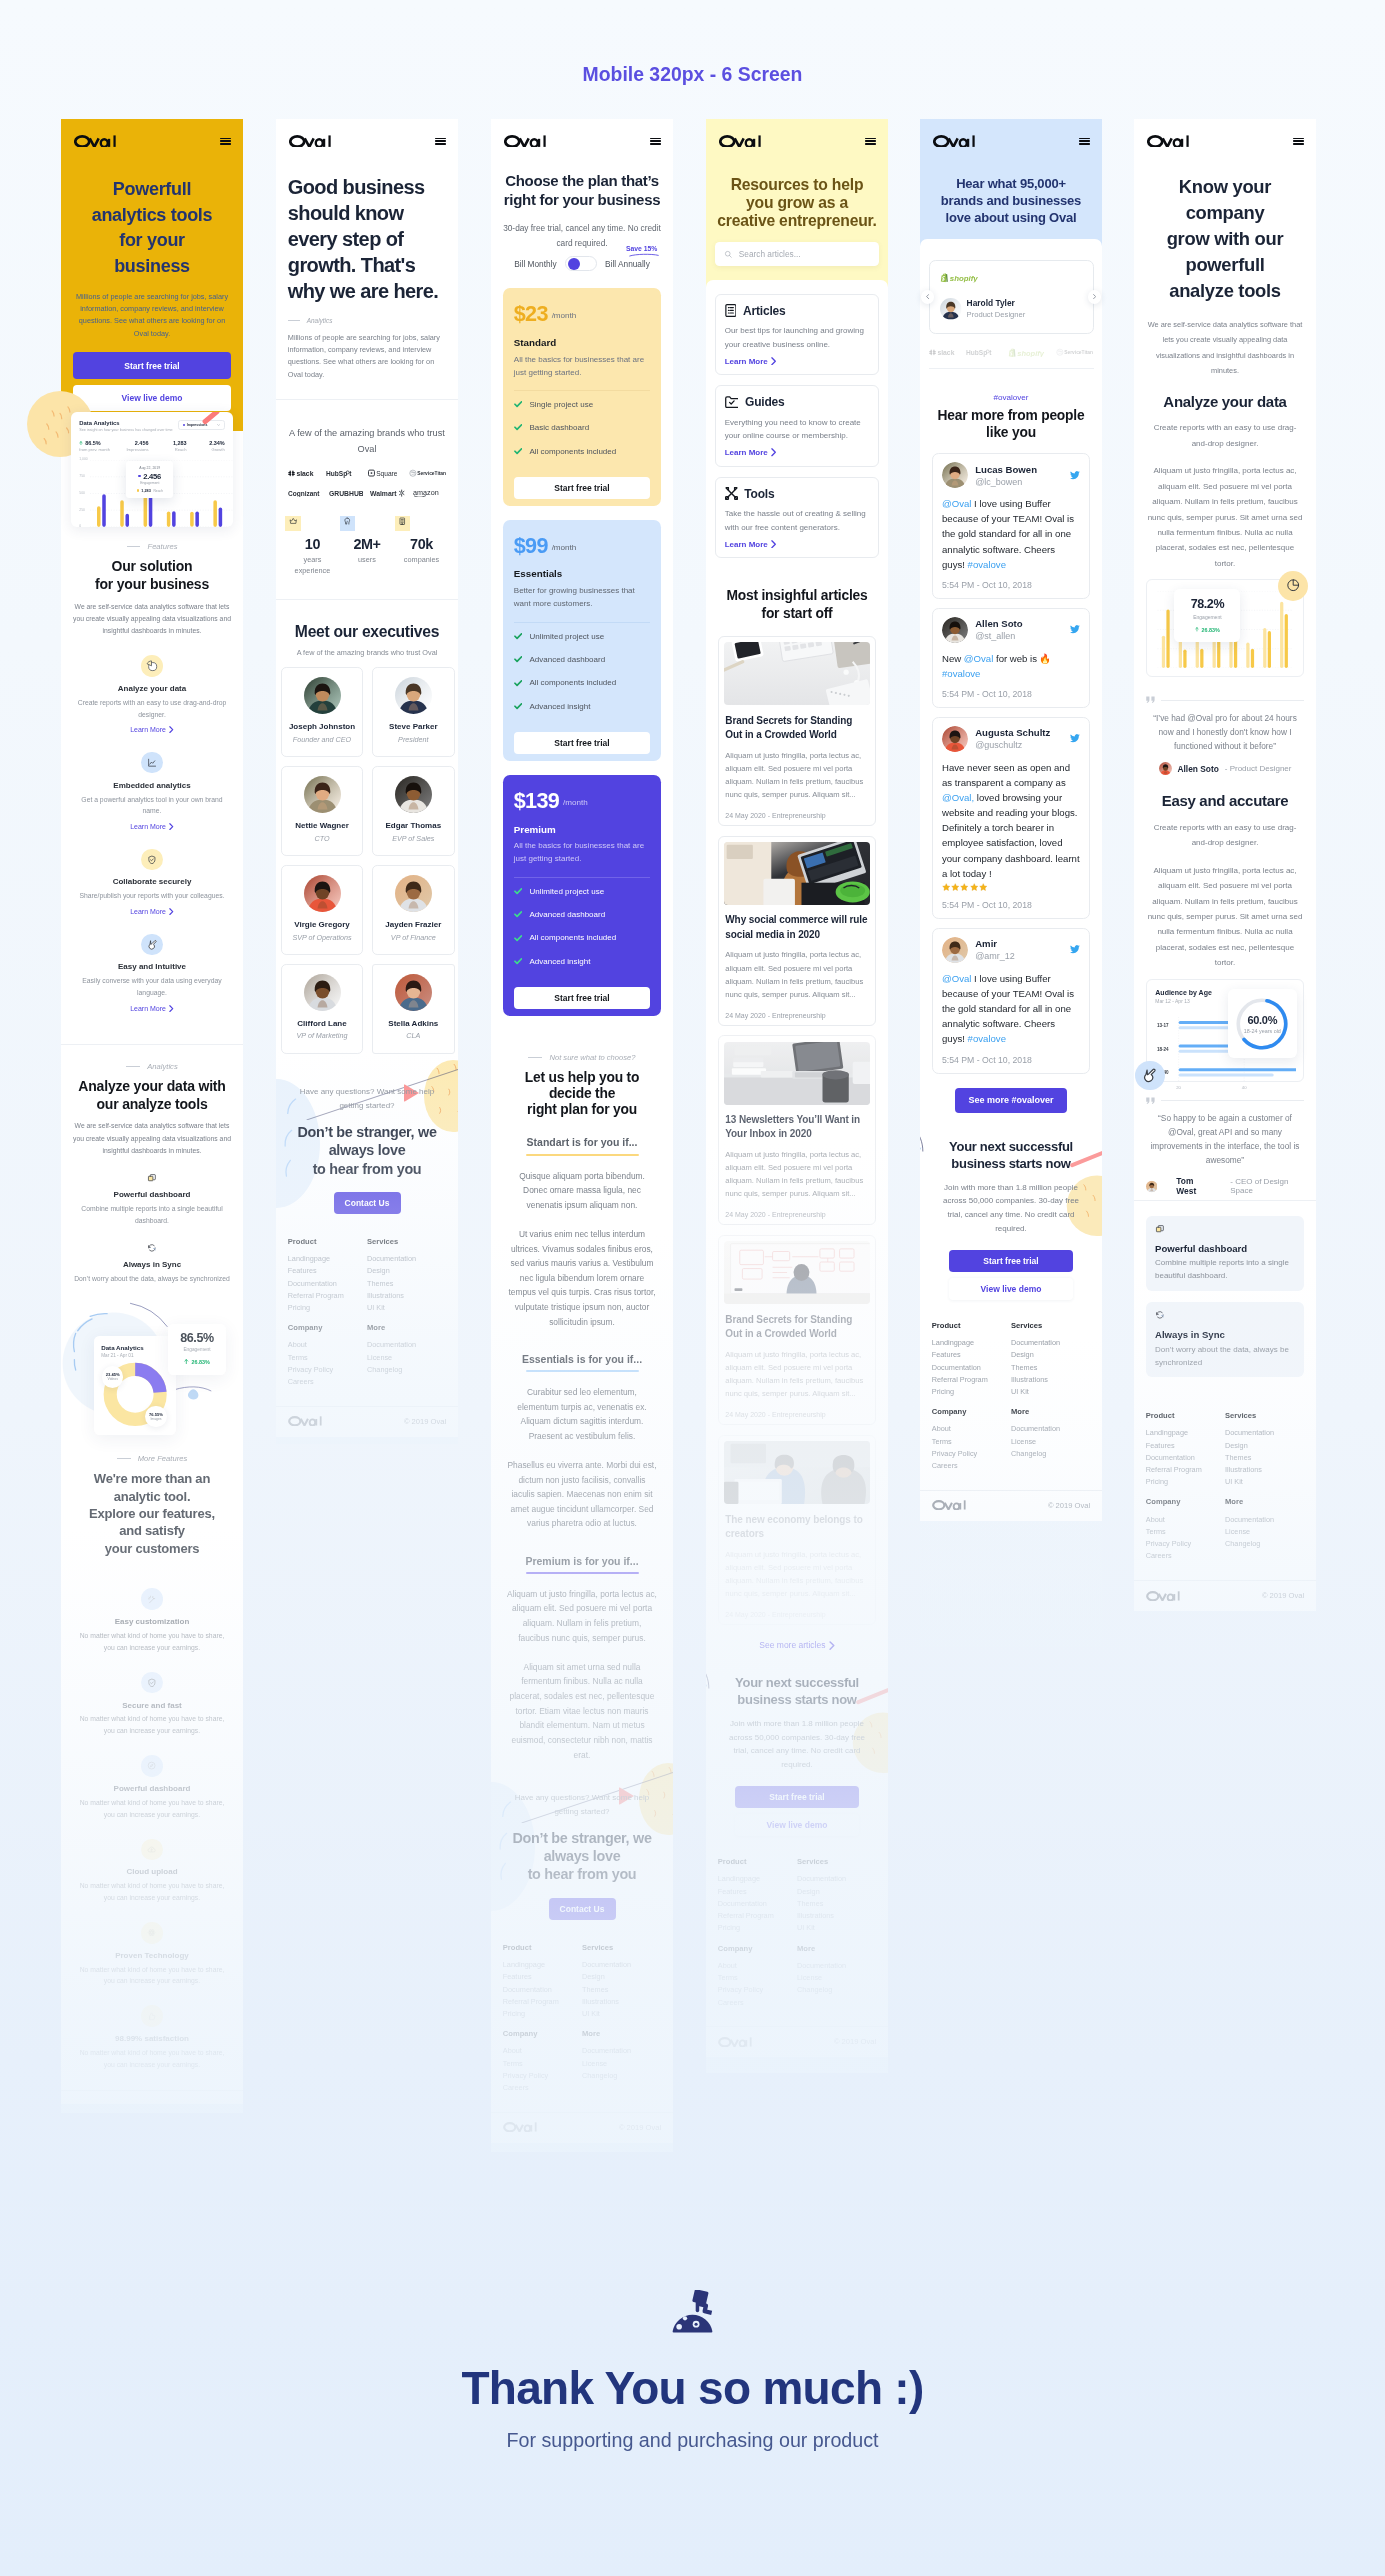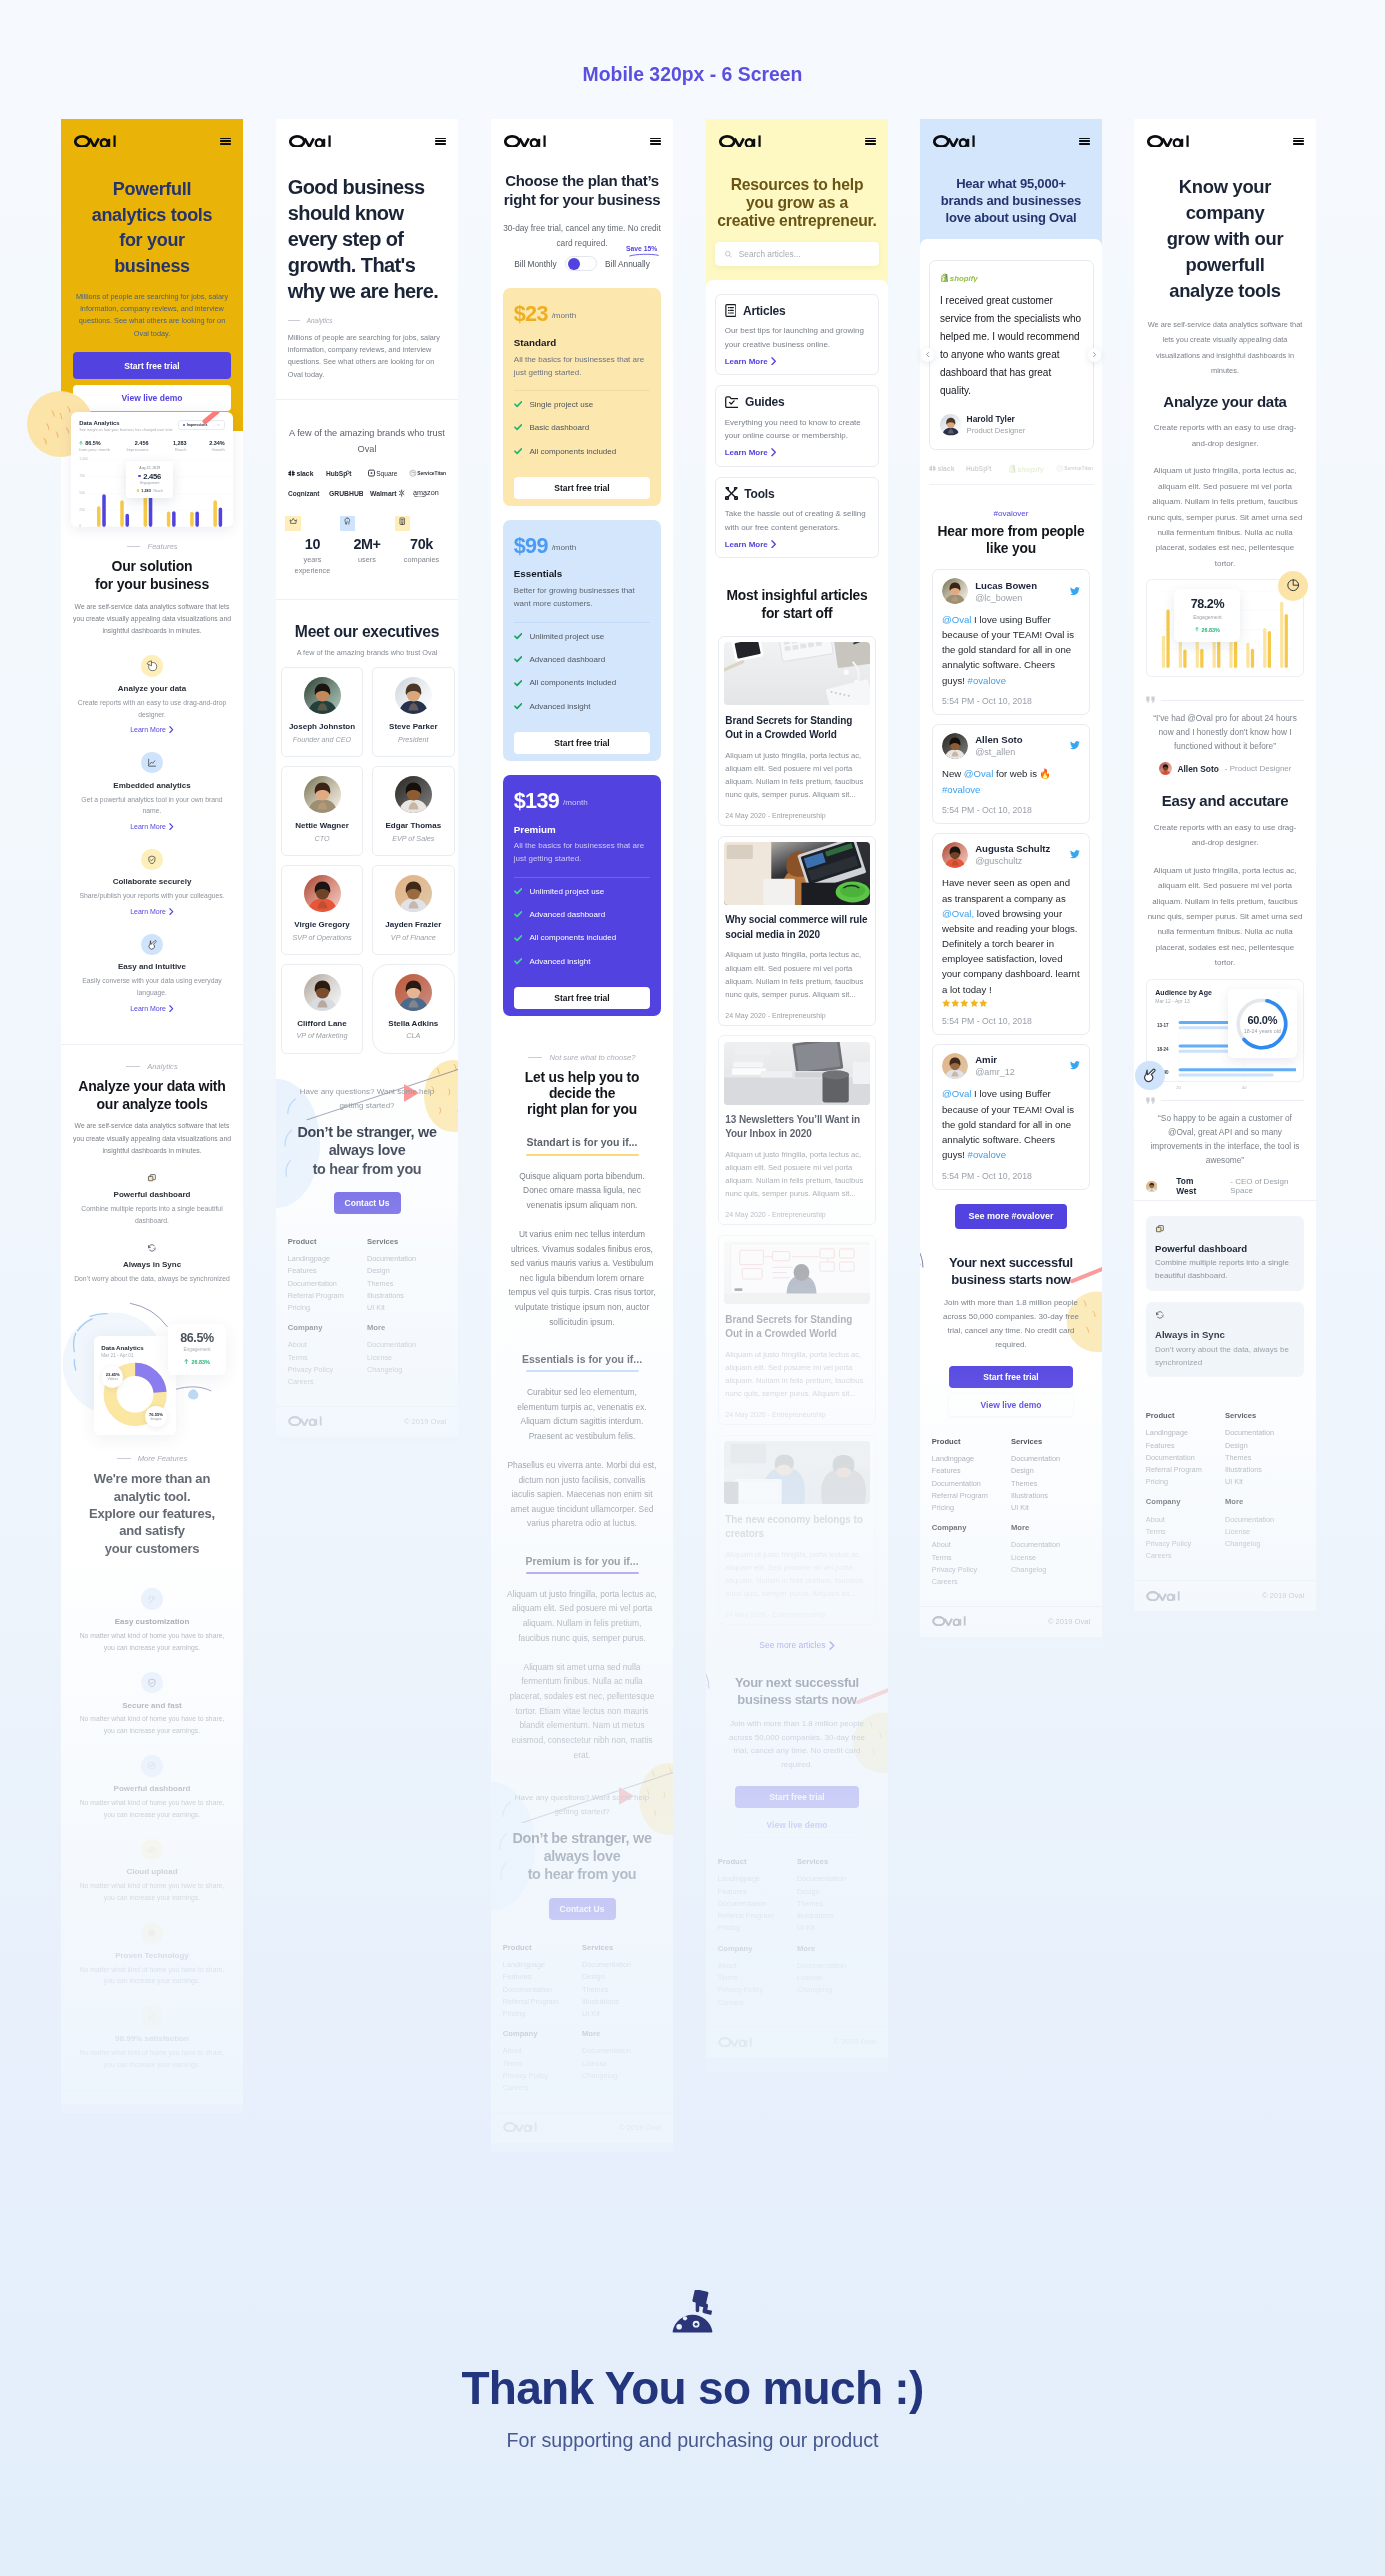--- a/index.html
+++ b/index.html
@@ -709,21 +709,21 @@
                 <path d="M6 52c0-13 9-19 20-19s20 6 20 19z" fill="#d8dbdf"></path>
                 <ellipse cx="26" cy="23" rx="10" ry="11.5" fill="#7a4e2c"></ellipse>
                 <path d="M15 22c0-9 5-13 11-13s11 4 11 13c0 2-1 3-1.6 3-1-7-17.8-7-18.8 0C15.8 25 15 24 15 22z" fill="#2b1c12"></path>
                 <path d="M19 47c1-7 4-10 7-10s6 3 7 10z" fill="#7a4e2c" opacity=".35"></path>
               </g>
             </svg>
           </div>
           <div style="font-size:8px;font-weight:800;margin-top:7.9px">Clifford Lane</div>
           <div style="font-size:7.2px;color:#9aa0a9;font-style:italic;margin-top:3.3px">VP of Marketing</div>
         </div>
-        <div style="border:0.7px solid #e9ecf0;border-radius:16px;padding:9.8px 3.9px 12.5px;text-align:center">
+        <div style="border:0.7px solid #e9ecf0;border-radius:3px;padding:9.8px 3.9px 12.5px;text-align:center">
           <div style="display:flex;justify-content:center">
             <svg width="37" height="37" viewBox="0 0 52 52" style="display:block">
               <defs>
                 <clipPath id="av7_57">
                   <circle cx="26" cy="26" r="26"></circle>
                 </clipPath>
                 <linearGradient id="av7_57g" x1="0" y1="0" x2="1" y2="1">
                   <stop offset="0" stop-color="#c05a3a"></stop>
                   <stop offset="1" stop-color="#a33a23" stop-opacity=".55"></stop>
                 </linearGradient>
@@ -1372,21 +1372,20 @@
     </div>
     <div style="background:#fff;border-radius:7.2px 7.2px 0 0;margin-top:-7.2px;position:relative;z-index:2;padding:21px 8.5px 0">
       <div style="position:relative">
         <div class="tcard">
           <div style="transform:scale(1.05);transform-origin:left center;margin-bottom:2px"><svg width="37" height="9.2" viewBox="0 0 56 14">
               <path d="M6.0 1.0c-.3 0-.6.1-.9.3-.6.4-1.1 1.2-1.4 2.2l-1.2.4c-.4.1-.4.1-.45.5L1 12.6l7.3 1.3.9-11.6s-.5-.5-.9-.6L8.3 1a5 5 0 00-.5-.05C7.4.6 6.8 1 6.0 1zM6.9 2.3l-1.7.5c.2-.7.5-1.3.9-1.6l.2-.1c.3.3.5.7.6 1.2z" fill="#95bf47"></path>
               <path d="M8.3 1.7l.9 11.6 2-.4-.9-10.6s-1.4-.6-2-.6z" fill="#5e8e3e"></path>
               <path d="M6.8 5.1l-.4 1.4s-.5-.2-1-.2c-.8 0-.85.5-.85.6 0 .7 1.85 1 1.85 2.6 0 1.3-.8 2.1-1.9 2.1-1.3 0-2-.8-2-.8l.35-1.2s.7.6 1.3.6c.4 0 .55-.3.55-.5 0-.9-1.5-.95-1.5-2.45 0-1.25.9-2.45 2.75-2.45.7 0 1.05.25 1.05.25z" fill="#fff"></path>
               <text x="14" y="11.6" font-family="Liberation Sans" font-size="11.4" font-weight="700" font-style="italic" fill="#95bf47">shopify</text>
             </svg></div>
-          <p style="font-size:10px;line-height:1.79;margin-top:8.5px;color:#13161c">I received great customer service from the specialists who helped me. I would recommend to anyone who wants great dashboard that has great quality.</p>
           <div style="display:flex;align-items:center;gap:5px;margin-top:14.4px">
             <svg width="21.6" height="21.6" viewBox="0 0 52 52" style="display:block">
               <defs>
                 <clipPath id="av1_33">
                   <circle cx="26" cy="26" r="26"></circle>
                 </clipPath>
                 <linearGradient id="av1_33g" x1="0" y1="0" x2="1" y2="1">
                   <stop offset="0" stop-color="#c9d2da"></stop>
                   <stop offset="1" stop-color="#ffffff" stop-opacity=".55"></stop>
                 </linearGradient>

